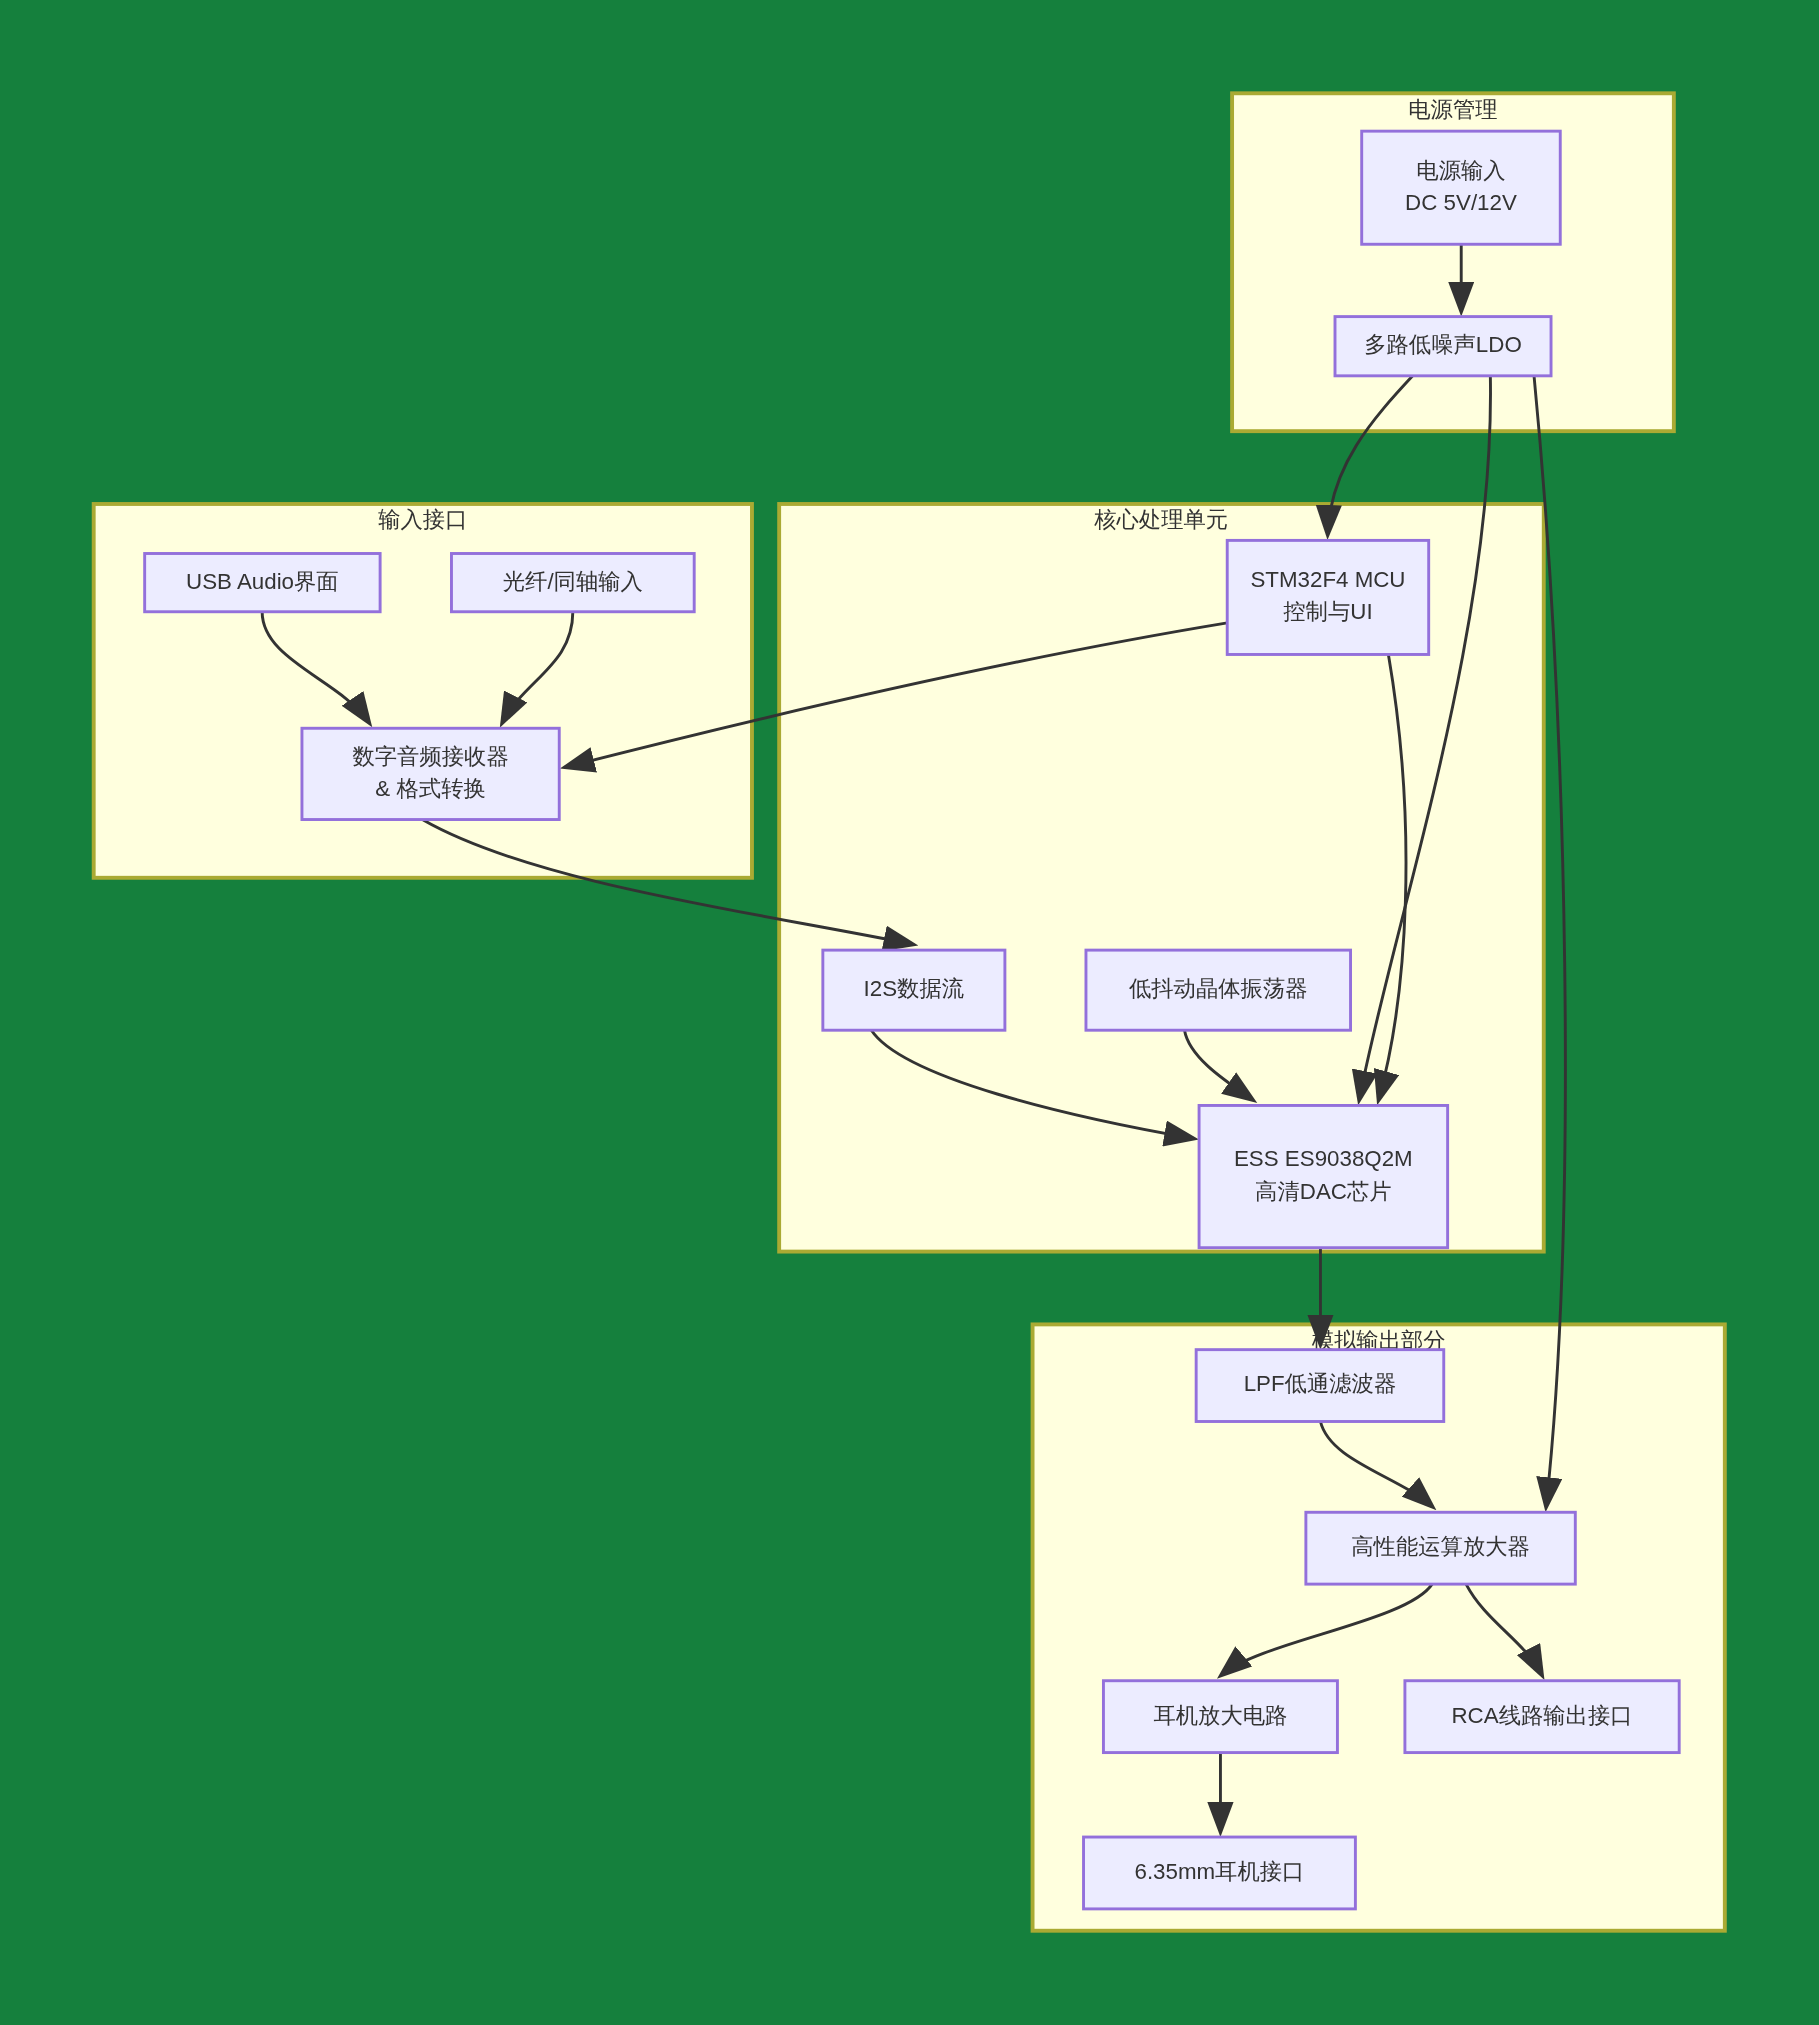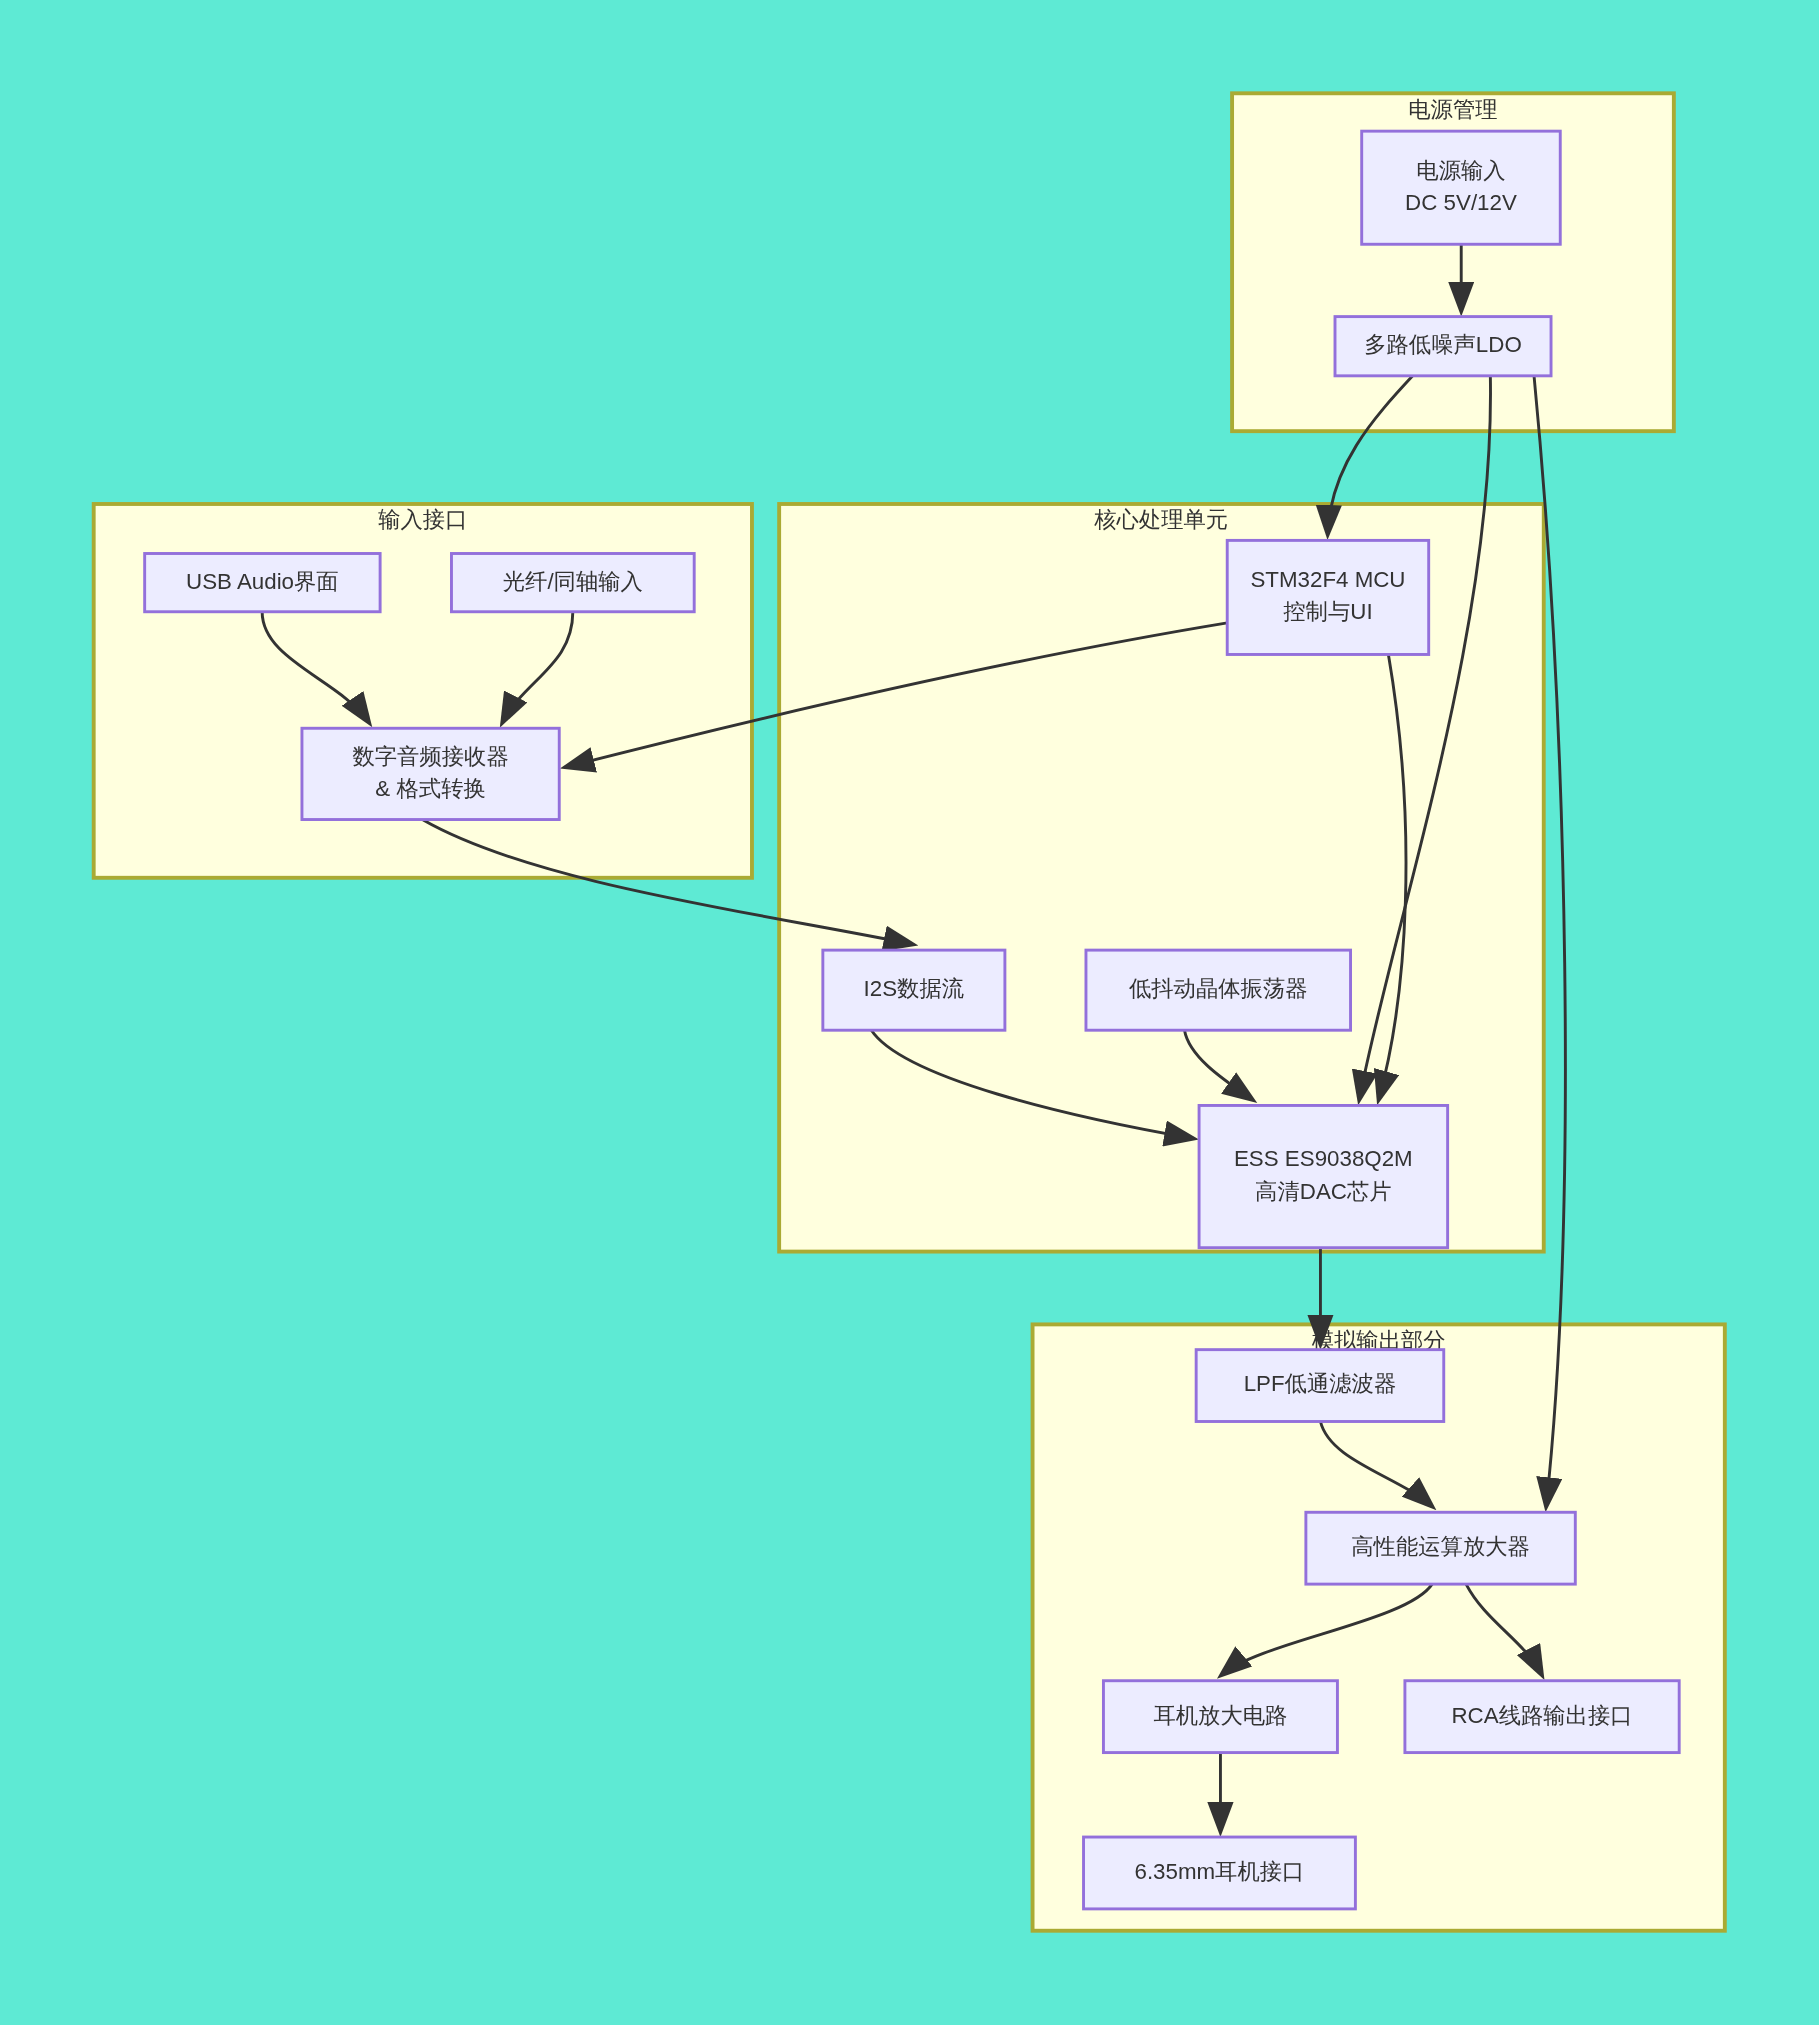--- a/index.html
+++ b/index.html
@@ -10,21 +10,21 @@
   body {
     width: 1819px;
     height: 2025px;
     font-family: "Liberation Sans", "DejaVu Sans", sans-serif;
     overflow: hidden;
   }
   #diagram-root {
     position: relative;
     width: 1819px;
     height: 2025px;
-    background: #5eead4;
+    background: #15803d;
   }
   svg#flow {
     position: absolute;
     left: 0;
     top: 0;
     width: 1819px;
     height: 2025px;
     display: block;
   }
   .cluster-rect {

